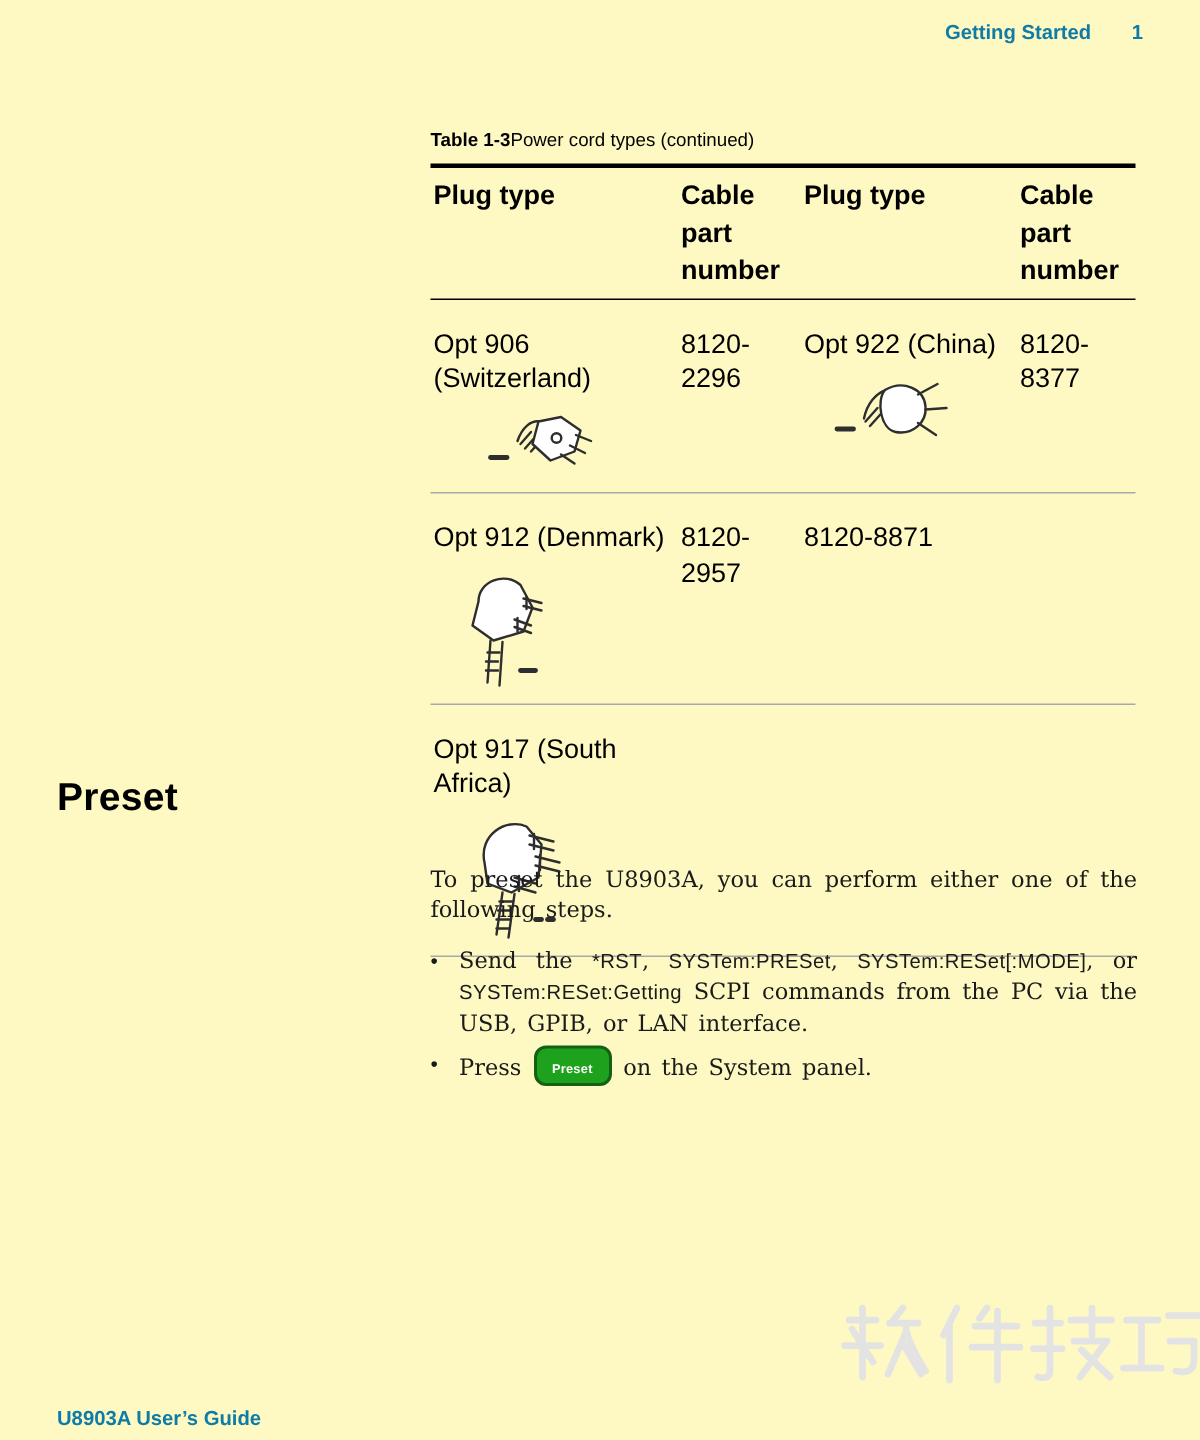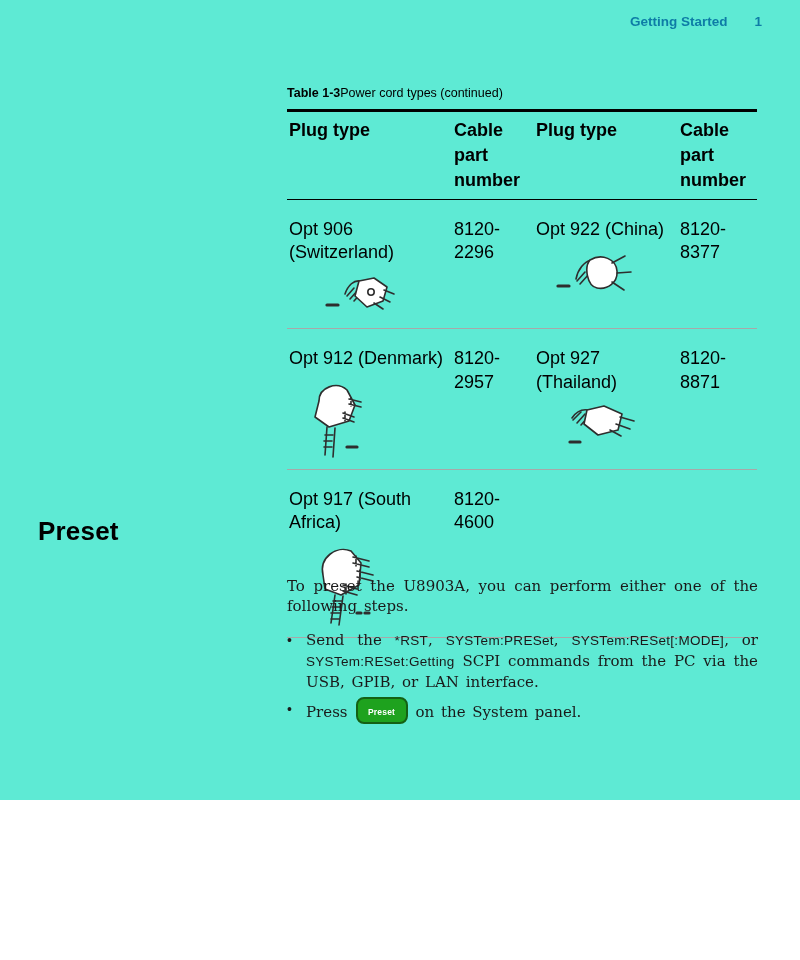--- a/index.html
+++ b/index.html
@@ -1,21 +1,21 @@
 <!DOCTYPE html>
 <html><head>
 <meta charset="utf-8">
 <style>
   * { box-sizing: border-box; }
   html, body { margin: 0; padding: 0; background: #ffffff; }
   .page {
     position: relative;
     width: 800px;
-    height: 800px;
-    background: #5eead4;
+    height: 960px;
+    background: #fef9c3;
     font-family: "Liberation Sans", sans-serif;
     overflow: hidden;
     color: #111;
   }
 
   
   .running-header {
     position: absolute;
     top: 14px;
     right: 38px;
@@ -224,54 +224,39 @@
             <path class="body" d="M16 24 C16 10 34 4 44 13 L52 28 L46 44 L26 50 L12 40 Z"></path>
             <path d="M46 22 l12 3 M46 27 l12 3 M48 21 v8"></path>
             <path d="M40 36 l11 4 M40 41 l11 4 M42 35 v9"></path>
             <path d="M24 50 L22 78 M32 51 L30 80"></path>
             <path d="M22 58 h8 M21 64 h8 M21 70 h8"></path>
             <line class="thick" x1="44" y1="70" x2="54" y2="70"></line>
           </svg>
         </div>
       </div>
       <div class="td">8120-2957</div>
-      <div class="td">
-        <span>Opt 927 (Thailand)</span>
-        <div class="plug-fig fig-th">
-          <svg class="lineart" width="86" height="54" viewBox="0 0 86 54">
-            <path d="M12 18 C16 12 22 9 28 10"></path>
-            <path d="M13 20 l8 -8 M17 23 l8 -9 M21 25 l8 -9"></path>
-            <path class="body" d="M27 10 L44 6 L62 14 L58 30 L38 35 L24 24 Z"></path>
-            <line x1="60" y1="17" x2="74" y2="21"></line>
-            <line x1="56" y1="24" x2="70" y2="29"></line>
-            <line x1="50" y1="30" x2="61" y2="36"></line>
-            <line class="thick" x1="10" y1="42" x2="20" y2="42"></line>
-          </svg>
-        </div>
-      </div>
       <div class="td">8120-8871</div>
     </div>
 
     <div class="cord-grid cord-row row-3">
       <div class="td">
         <span>Opt 917 (South Africa)</span>
         <div class="plug-fig fig-za">
           <svg class="lineart" width="78" height="90" viewBox="0 0 78 90">
             <path class="body" d="M14 34 C10 16 28 4 42 10 L52 22 L50 44 L32 54 L16 48 Z"></path>
             <path d="M44 16 l16 4 M44 22 l16 4 M47 15 v10"></path>
             <path d="M48 30 l16 4 M48 36 l16 4 M51 29 v10"></path>
             <path d="M34 44 l14 4 M34 50 l14 4 M37 43 v10"></path>
             <path d="M26 54 L22 82 M34 55 L30 84"></path>
             <path d="M24 60 h9 M23 66 h9 M22 72 h9 M22 78 h8"></path>
             <line class="thick" x1="48" y1="72" x2="52" y2="72"></line>
             <line class="thick" x1="56" y1="72" x2="60" y2="72"></line>
           </svg>
         </div>
       </div>
-      <div class="td">8120-4600</div>
       <div class="td"></div>
       <div class="td"></div>
     </div>
 
   </div>
 
   <h1 class="section-title">Preset</h1>
 
   <div class="content">
     <p>To preset the U8903A, you can perform either one of the following steps.</p>

